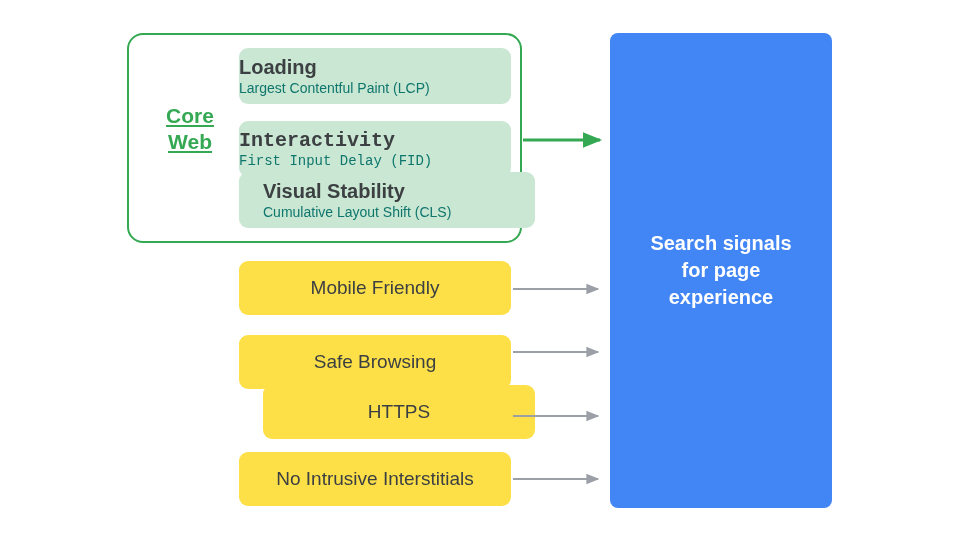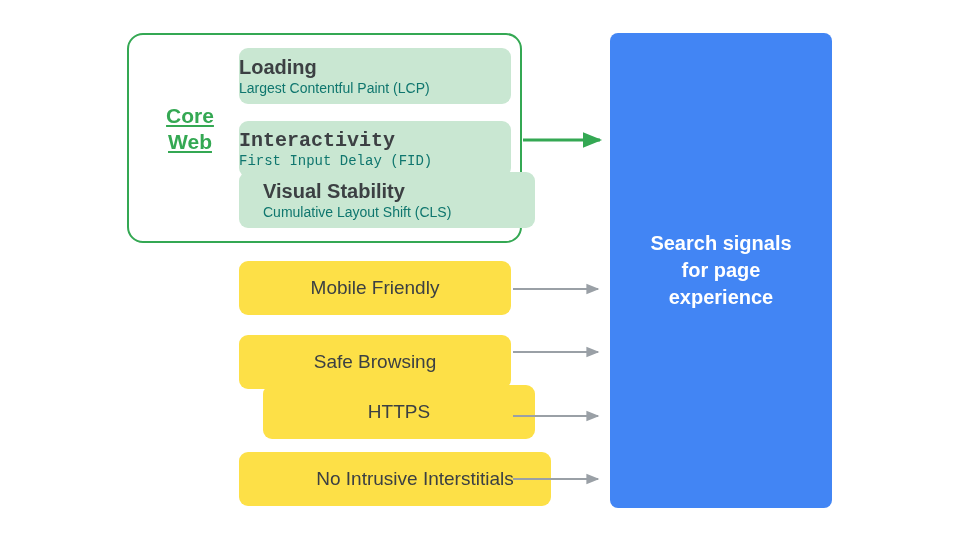--- a/index.html
+++ b/index.html
@@ -84,21 +84,21 @@
     height: 54px;
     background: #fde047;
     border-radius: 9px;
     display: flex;
     align-items: center;
     justify-content: center;
   }
   .signal-card.s0 { top: 261px; }
   .signal-card.s1 { top: 307px; margin-top: 28px; }
   .signal-card.s2 { top: 385px; margin-left: 24px; }
-  .signal-card.s3 { top: 452px; padding-left: 40px; }
+  .signal-card.s3 { top: 452px; }
 
   .signal-label {
     color: #3c4043;
     font-size: 19px;
     font-weight: normal;
     line-height: 22px;
   }
 
   
   .dest-box {

